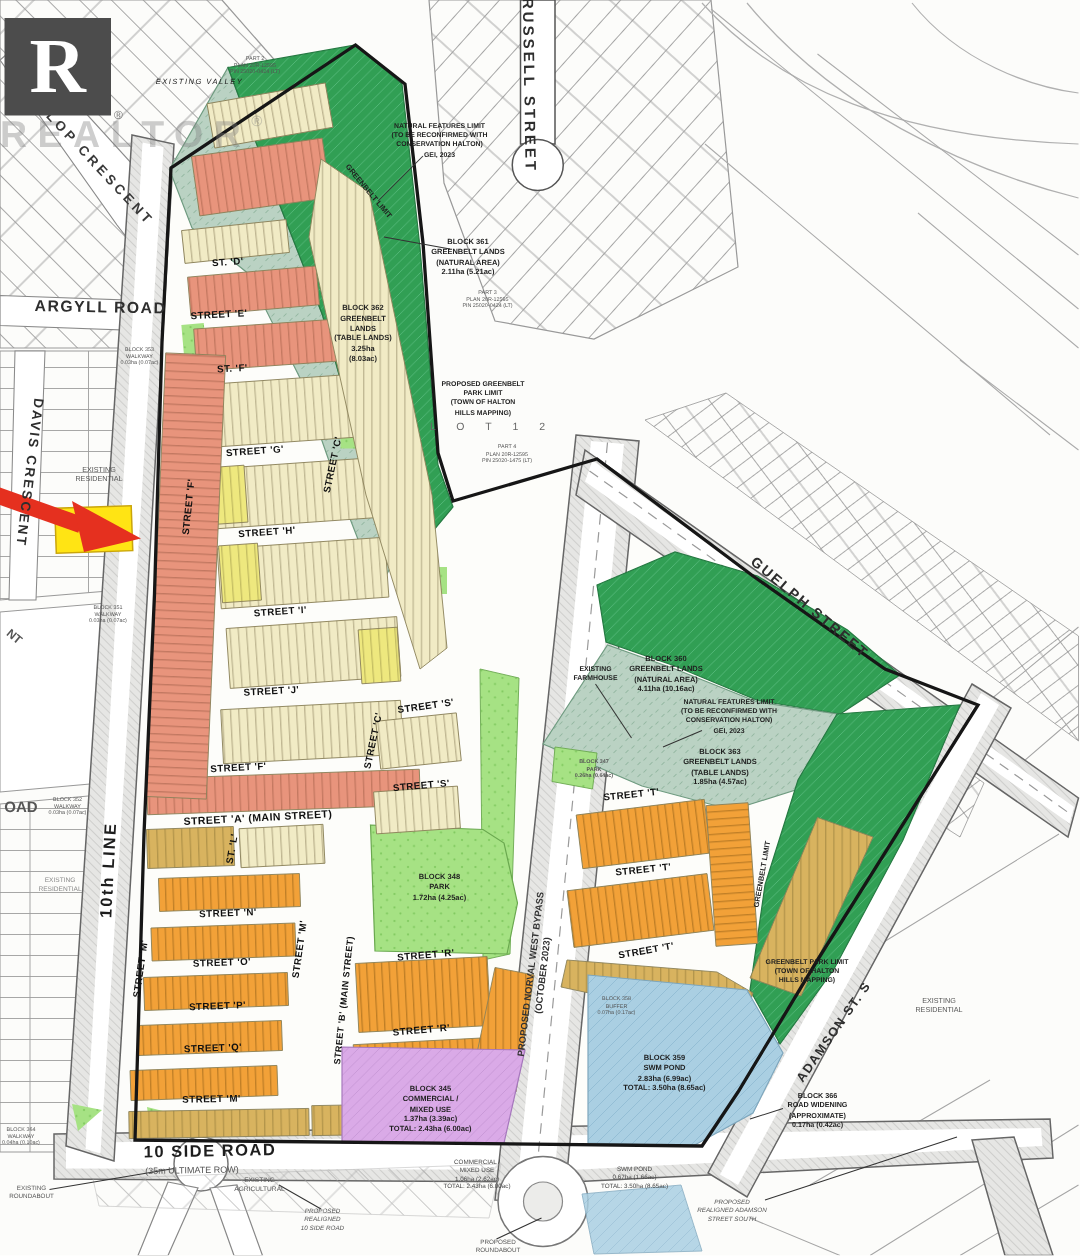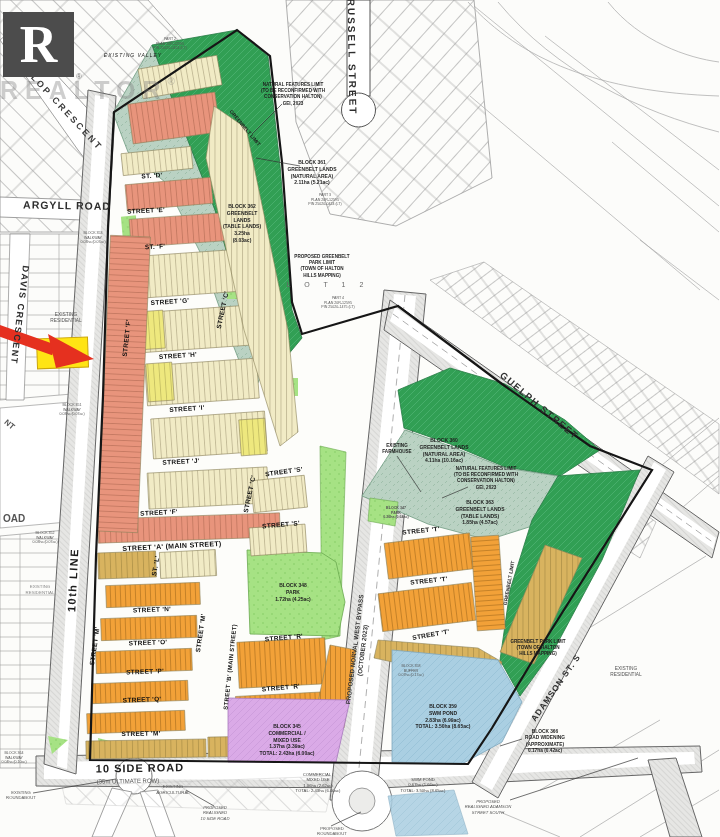--- a/index.html
+++ b/index.html
@@ -234,21 +234,21 @@
     <div class="lbl road" style="left:352px;top:57px;font-size:10px;letter-spacing:2px;width:170px;transform:translate(-50%,-50%) rotate(89deg);">RUSSELL STREET</div>
     <div class="lbl road" style="left:67px;top:206px;font-size:10.5px;letter-spacing:1px;width:140px;transform:translate(-50%,-50%) rotate(1deg);">ARGYLL ROAD</div>
     <div class="lbl road" style="left:19px;top:315px;font-size:9px;letter-spacing:1.5px;width:140px;transform:translate(-50%,-50%) rotate(97deg);">DAVIS CRESCENT</div>
     <div class="lbl road" style="left:73px;top:580px;font-size:11px;letter-spacing:1.5px;width:100px;transform:translate(-50%,-50%) rotate(-87deg);color:#1d1d1d;">10th LINE</div>
     <div class="lbl road" style="left:140px;top:768px;font-size:11px;letter-spacing:1px;width:140px;transform:translate(-50%,-50%) rotate(-1deg);color:#1d1d1d;">10 SIDE ROAD</div>
     <div class="lbl" style="left:128px;top:782px;font-size:6px;color:#555;width:110px;transform:translate(-50%,-50%) rotate(-1deg);">(35m ULTIMATE ROW)</div>
     <div class="lbl road" style="left:539px;top:406px;font-size:9.5px;letter-spacing:1.5px;width:140px;transform:translate(-50%,-50%) rotate(40deg);">GUELPH STREET</div>
     <div class="lbl road" style="left:556px;top:688px;font-size:8.5px;letter-spacing:1px;width:120px;transform:translate(-50%,-50%) rotate(-55deg);">ADAMSON ST. S</div>
     <div class="lbl" style="left:359px;top:650px;font-size:6.3px;font-weight:bold;color:#333;width:160px;transform:translate(-50%,-50%) rotate(-83deg);">PROPOSED NORVAL WEST BYPASS
 (OCTOBER 2023)</div>
-    <div class="lbl road" style="left:14px;top:518px;font-size:10px;color:#555;transform:translate(-50%,-50%);">OAD</div>
+    <div class="lbl road" style="left:14px;top:539px;font-size:10px;color:#555;transform:translate(-50%,-50%);">OAD</div>
     <div class="lbl road" style="left:9px;top:425px;font-size:8px;color:#555;transform:translate(-50%,-50%) rotate(40deg);">NT</div>
 
     <div class="lbl st" style="left:152px;top:176px;width:44px;transform:translate(-50%,-50%) rotate(-4deg);">ST. 'D'</div>
     <div class="lbl st" style="left:146px;top:211px;width:60px;transform:translate(-50%,-50%) rotate(-3deg);">STREET 'E'</div>
     <div class="lbl st" style="left:155px;top:247px;width:44px;transform:translate(-50%,-50%) rotate(-3deg);">ST. 'F'</div>
     <div class="lbl st" style="left:170px;top:302px;width:60px;transform:translate(-50%,-50%) rotate(-4deg);">STREET 'G'</div>
     <div class="lbl st" style="left:178px;top:356px;width:60px;transform:translate(-50%,-50%) rotate(-4deg);">STREET 'H'</div>
     <div class="lbl st" style="left:187px;top:409px;width:60px;transform:translate(-50%,-50%) rotate(-4deg);">STREET 'I'</div>
     <div class="lbl st" style="left:181px;top:462px;width:60px;transform:translate(-50%,-50%) rotate(-3deg);">STREET 'J'</div>
     <div class="lbl st" style="left:159px;top:513px;width:60px;transform:translate(-50%,-50%) rotate(-3deg);">STREET 'F'</div>

